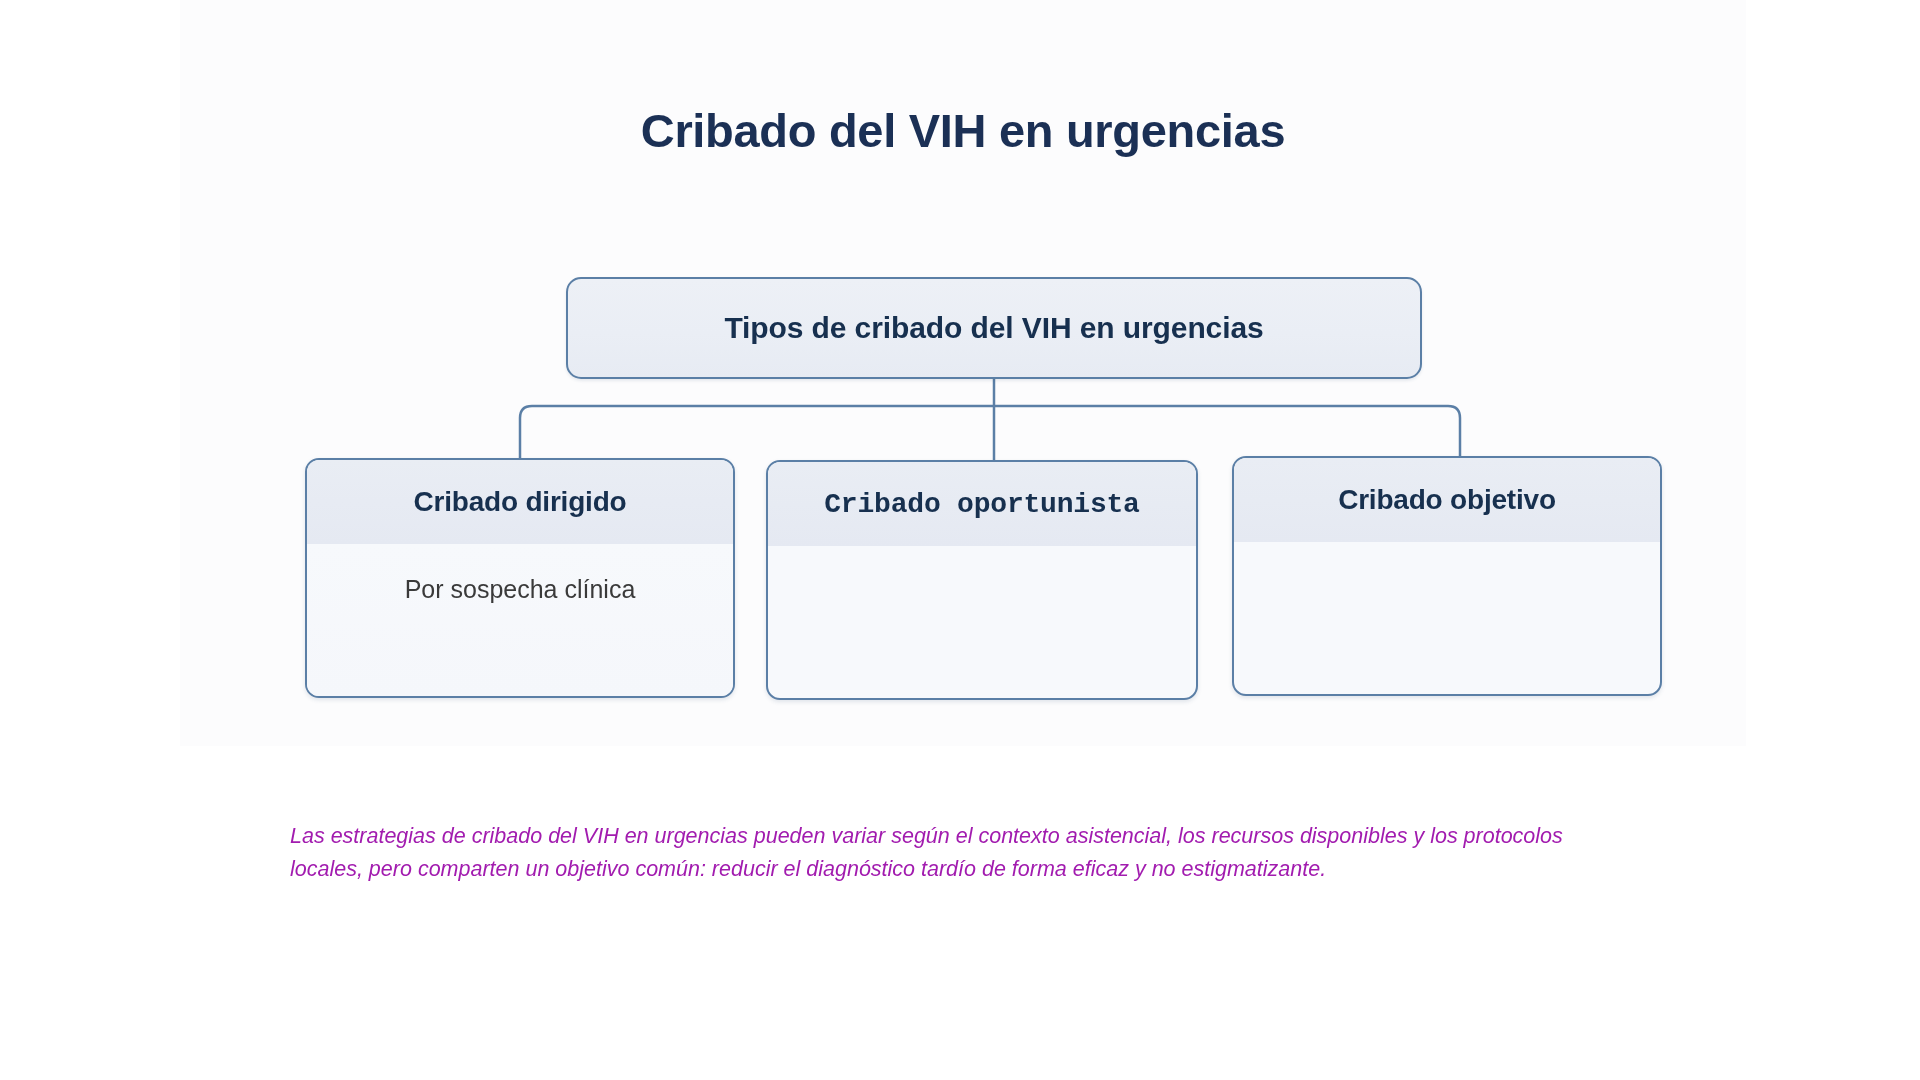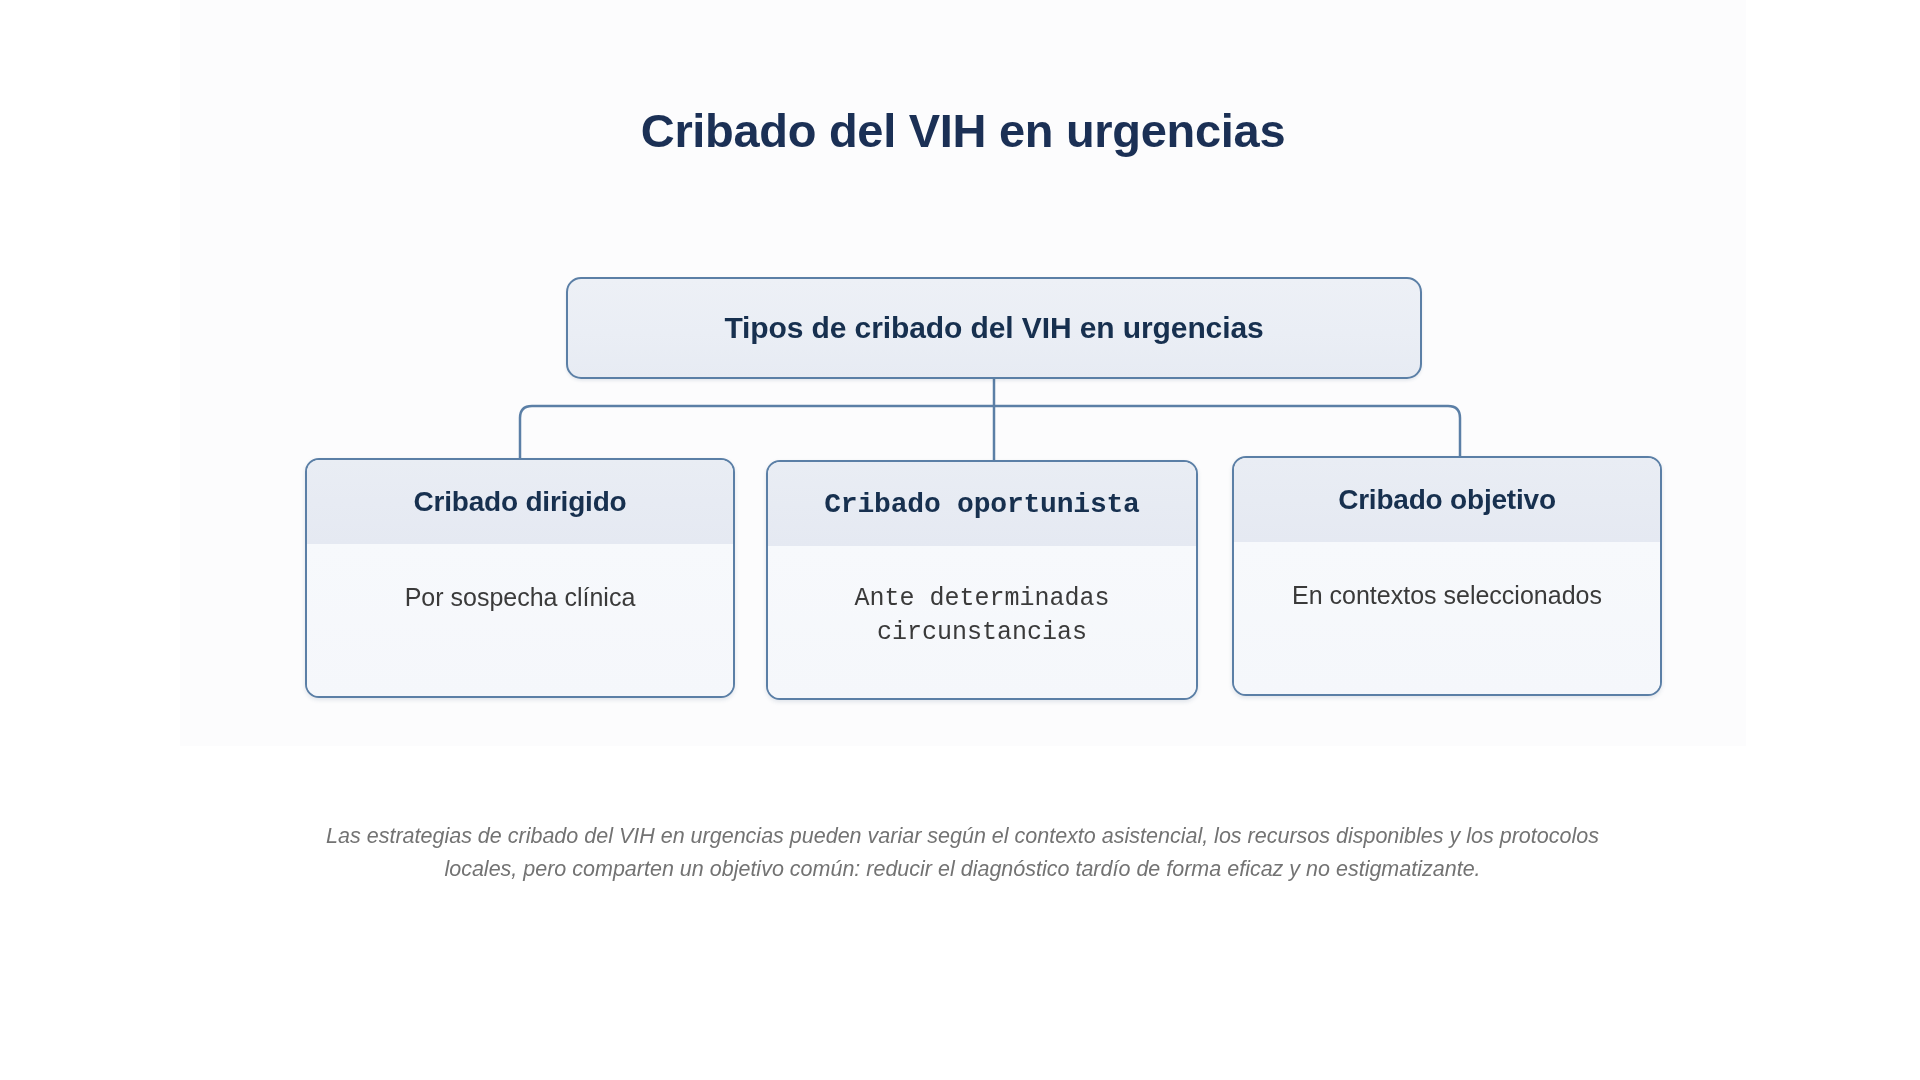--- a/index.html
+++ b/index.html
@@ -110,21 +110,21 @@
     color: #17304f;
     letter-spacing: -0.2px;
     white-space: nowrap;
   }
   .card-body {
     height: calc(100% - 84px);
     background: linear-gradient(180deg, #f7f9fc 0%, #f5f7fb 100%);
     display: flex;
     align-items: flex-start;
     justify-content: center;
-    padding-top: 36px;
+    padding-top: 28px;
     box-sizing: border-box;
   }
   .card-body-label {
     font-size: 25px;
     color: #3a3a3a;
     text-align: center;
     line-height: 1.36;
     padding: 0 18px;
   }
 
@@ -132,24 +132,23 @@
   #card-1 { left: 305px;  top: 458px; width: 430px; height: 240px; }
   #card-2 { left: 766px;  top: 460px; width: 432px; height: 240px; font-family: Liberation Mono, monospace; }
   #card-3 { left: 1232px; top: 456px; width: 430px; height: 240px; }
 
   
   .caption {
     position: absolute;
     left: 290px;
     top: 820px;
     width: 1345px;
-    text-align: center;
     font-size: 21.5px;
     font-style: italic;
-    color: #737373;
+    color: #a21caf;
     line-height: 1.55;
   }
 </style>
 </head>
 <body>
 
 <div id="canvas">
 
   <div class="diagram-panel"></div>
 
@@ -178,31 +177,25 @@
       </div>
       <div class="card-body">
         <span class="card-body-label">Por sospecha clínica</span>
       </div>
     </div>
 
     <div class="card" id="card-2">
       <div class="card-header">
         <span class="card-header-label">Cribado oportunista</span>
       </div>
-      <div class="card-body">
-        <span class="card-body-label">Ante determinadas circunstancias</span>
-      </div>
     </div>
 
     <div class="card" id="card-3">
       <div class="card-header">
         <span class="card-header-label">Cribado objetivo</span>
       </div>
-      <div class="card-body">
-        <span class="card-body-label">En contextos seleccionados</span>
-      </div>
     </div>
 
   </div>
 
   <div class="caption">Las estrategias de cribado del VIH en urgencias pueden variar según el contexto asistencial, los recursos disponibles y los protocolos locales, pero comparten un objetivo común: reducir el diagnóstico tardío de forma eficaz y no estigmatizante.</div>
 
 </div>
 
 </body></html>

